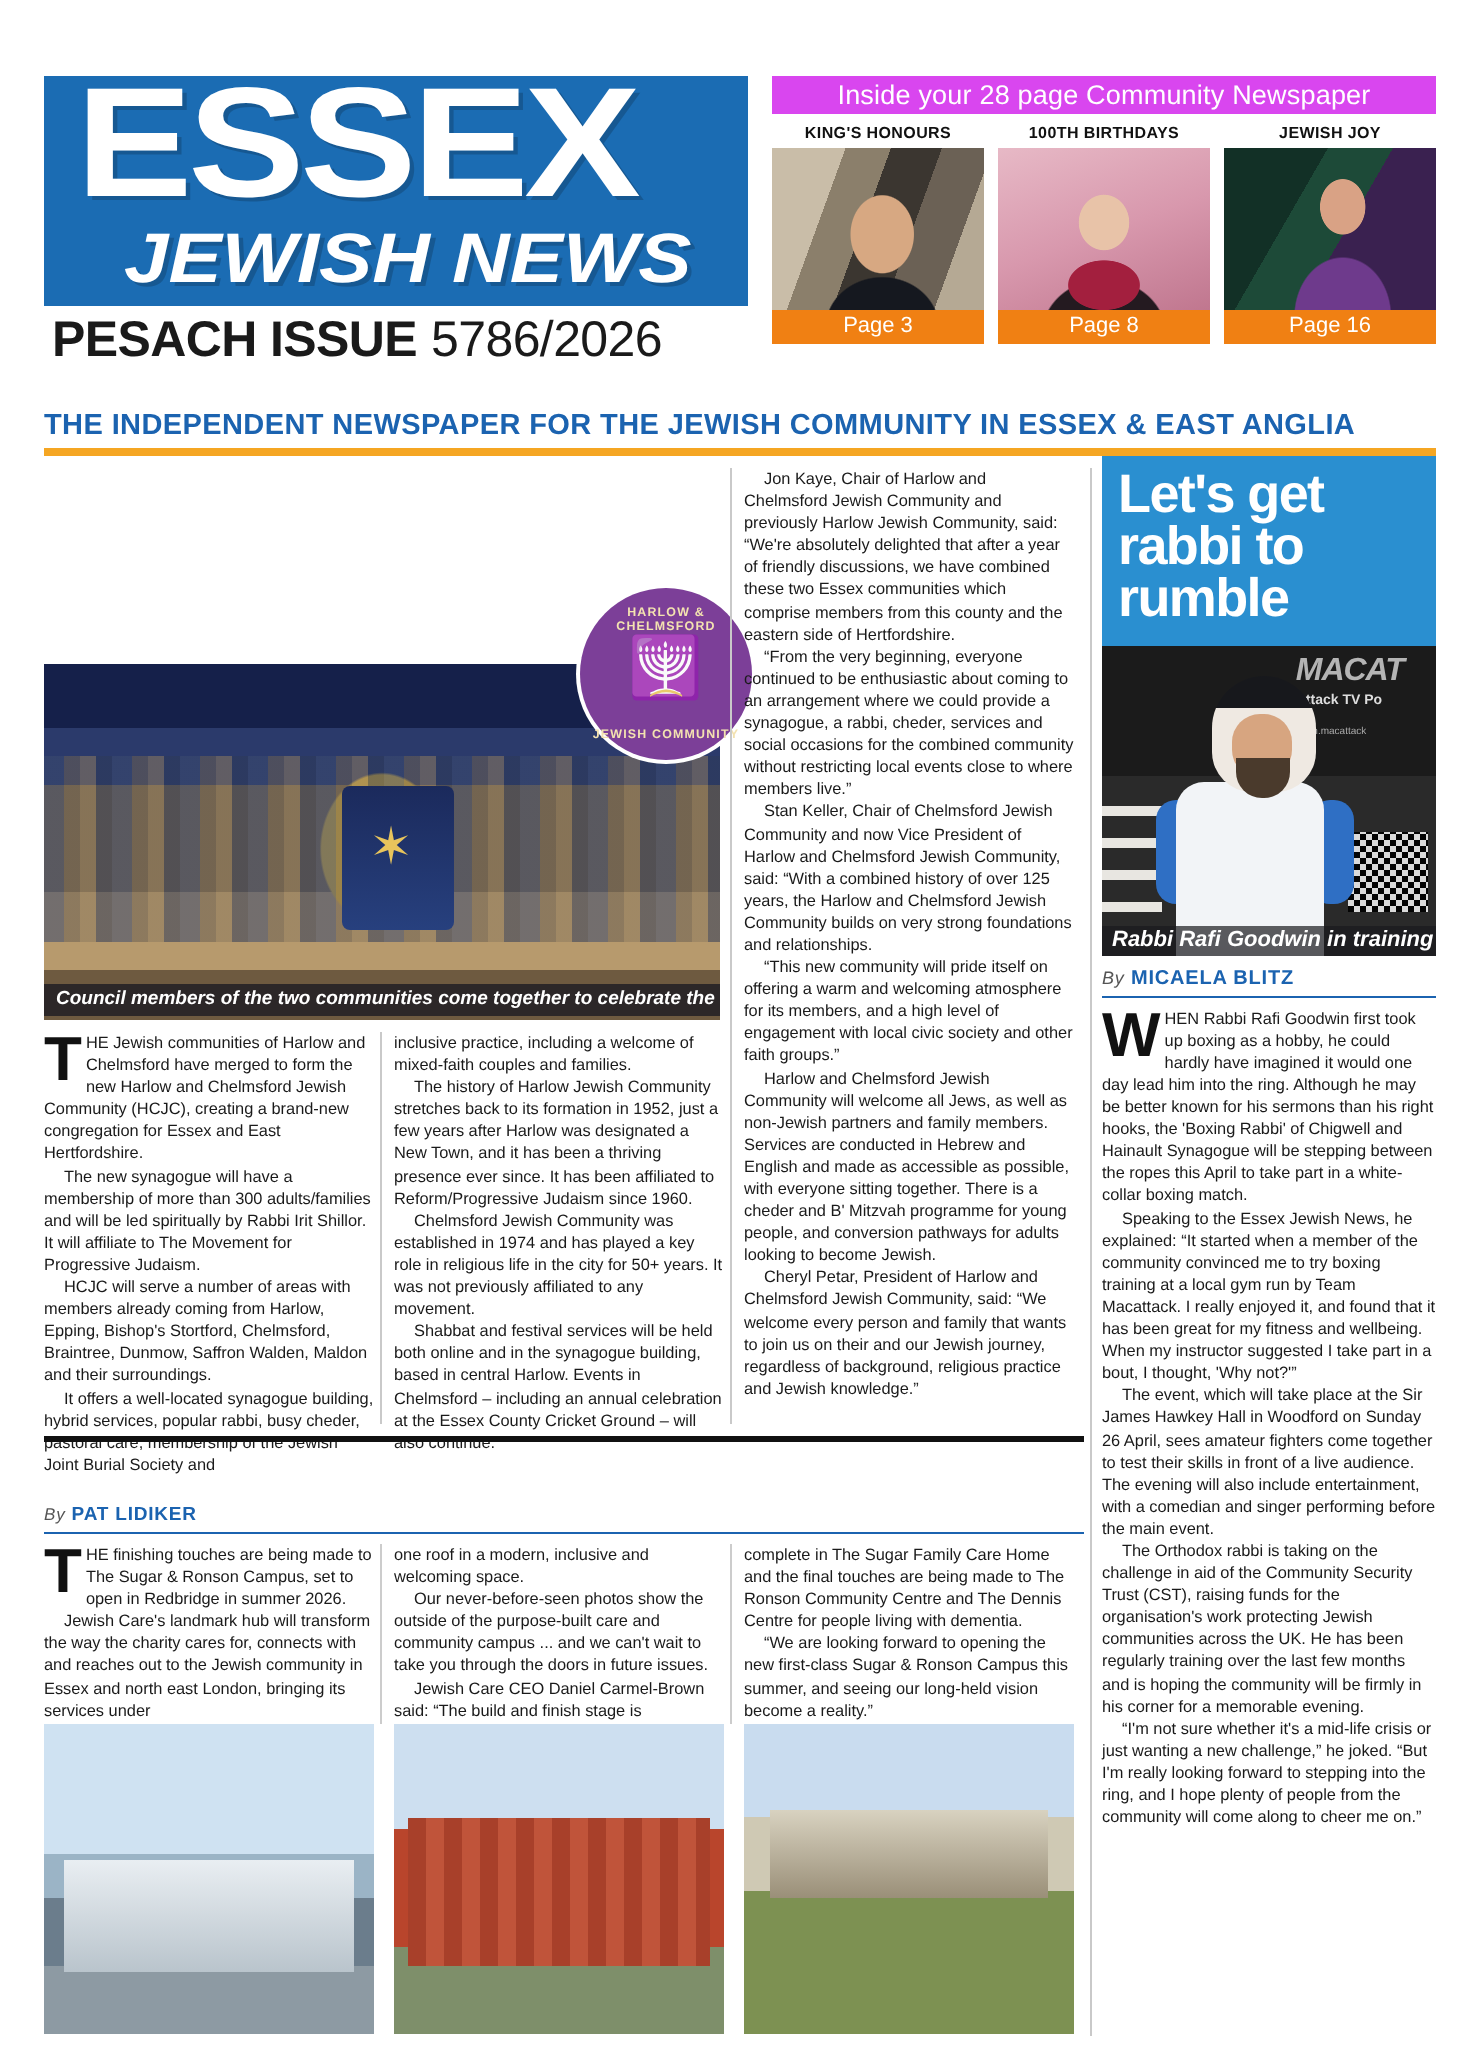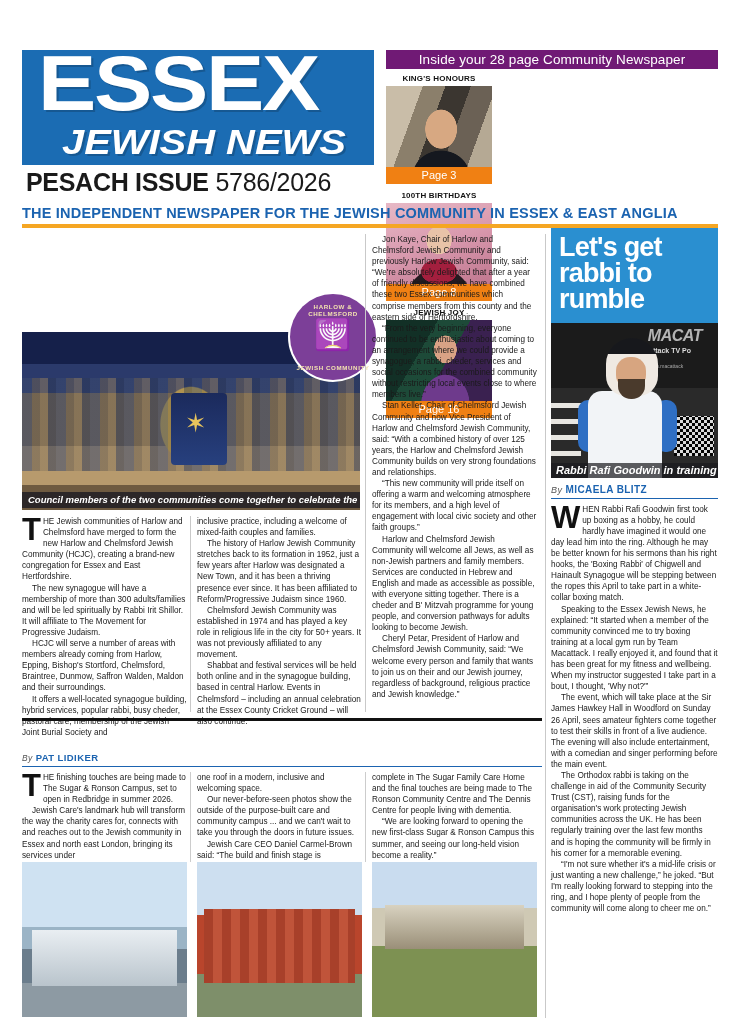--- a/index.html
+++ b/index.html
@@ -12,21 +12,21 @@
   }
   .page {
     position: relative;
     width: 740px; height: 1024px;
     background: #fff;
     padding: 0;
   }
 
   
   .masthead {
-    position: absolute; left: 22px; top: 50px;
+    position: absolute; left: 22px; top: 38px;
     width: 706px; height: 150px;
   }
   .logo-block {
     position: absolute; left: 0; top: 0;
     width: 352px; height: 115px;
     background: #1b6cb3;
     overflow: hidden;
   }
   .logo-essex {
     position: absolute; left: 16px; top: -6px;
@@ -49,25 +49,25 @@
   }
   .issue-line b { font-weight: bold; letter-spacing: -0.3px;}
   .issue-line span { font-weight: normal; letter-spacing: -0.3px;}
 
   
   .inside {
     position: absolute; left: 364px; top: 0;
     width: 332px; height: 150px;
   }
   .inside-bar {
-    height: 19px; background: #701a75; color: #fff;
+    height: 19px; background: #d946ef; color: #fff;
     font-size: 13.5px; text-align: center; line-height: 19px;
     letter-spacing: .1px;
   }
-  .promos { display: flex; gap: 7px; margin-top: 5px; flex-direction: column; }
+  .promos { display: flex; gap: 7px; margin-top: 5px; }
   .promo { width: 106px; }
   .promo-title {
     font-size: 8px; font-weight: bold; color: #111;
     text-align: center; letter-spacing: .2px; margin-bottom: 3px;
     white-space: nowrap;
   }
   .promo-img {
     position: relative; width: 106px; height: 98px; overflow: hidden;
   }
   .promo-page {

